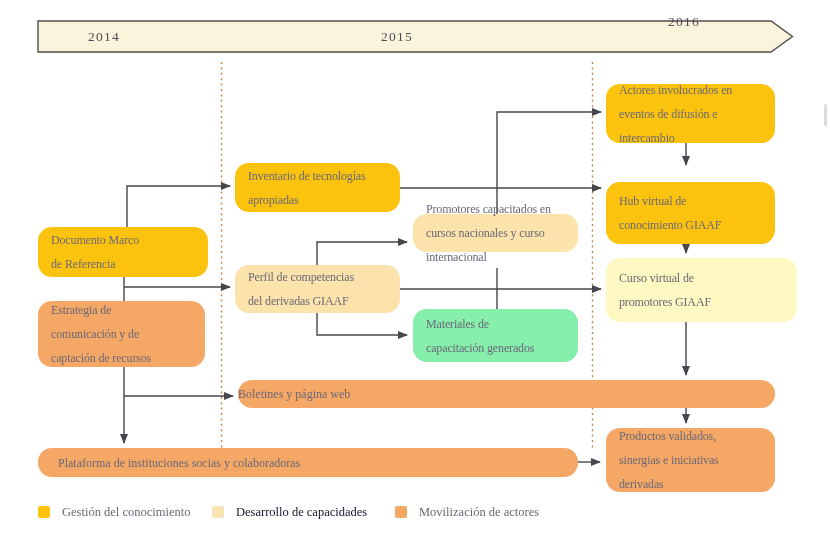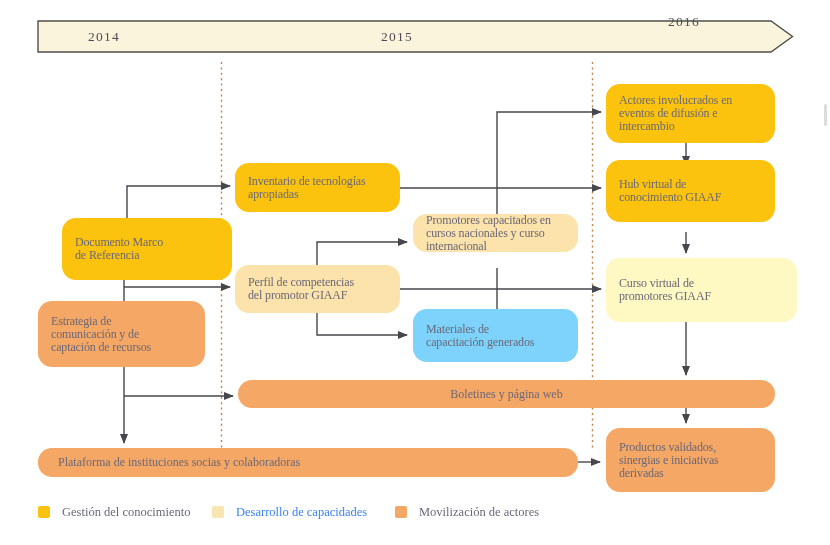--- a/index.html
+++ b/index.html
@@ -7,31 +7,31 @@
     position:relative;width:830px;height:545px;background:#ffffff;
     font-family:Liberation Serif, serif;overflow:hidden;
   }
   .layer{position:absolute;left:0;top:0;}
   .year{
     position:absolute;transform:translateX(-50%);
     font-size:13.5px;color:#4F4C55;letter-spacing:1.2px;
   }
   .node{
     position:absolute;border-radius:14px;display:flex;align-items:center;
-    color:#6B6878;font-size:12px;line-height:13px;letter-spacing:-0.15px;
+    color:#6B6878;font-size:12px;line-height:24px;letter-spacing:-0.15px;
     white-space:pre-line;padding:0 6px 0 13px;box-sizing:border-box;
   }
   .bar{white-space:nowrap;letter-spacing:0;}
-  .bar-center{justify-content:center;padding:0;}
+  .bar-center{justify-content:flex-start;padding:0;}
   .bar-left{padding-left:20px;}
   .legend-item{
     position:absolute;top:504px;display:flex;align-items:center;gap:12px;
     font-size:12.5px;color:#6B6878;height:16px;
   }
-  .legend-item.dark .legend-label{color:#3b82f6;}
+  .legend-item.dark .legend-label{color:#0f172a;}
   .swatch{width:12px;height:12px;border-radius:2px;flex:0 0 auto;}
   .edge-mark{
     position:absolute;left:824px;top:104px;width:3px;height:22px;
     background:#DCDCDC;border-radius:2px;
   }
 </style>
 </head>
 <body>
 
 <div class="canvas">
@@ -66,52 +66,52 @@
       <path d="M686,322 L686,375" marker-end="url(#ah)"></path>
       <path d="M686,408 L686,423" marker-end="url(#ah)"></path>
       <path d="M578,462 L600,462" marker-end="url(#ah)"></path>
     </g>
   </svg>
 
   <span class="year" style="left:104px;top:29px">2014</span>
   <span class="year" style="left:397px;top:29px">2015</span>
   <span class="year" style="left:684px;top:14px">2016</span>
 
-  <div class="node" style="left: 38px; top: 218px; width: 170px; height: 62px; background: rgb(251, 195, 13); margin-left: 24px;">
+  <div class="node" style="left: 38px; top: 227px; width: 170px; height: 50px; background: rgb(251, 195, 13);">
     <span>Documento Marco
 de Referencia</span>
   </div>
   <div class="node" style="left: 38px; top: 301px; width: 167px; height: 66px; background: rgb(245, 167, 101);">
     <span>Estrategia de
 comunicación y de
 captación de recursos</span>
   </div>
   <div class="node" style="left: 235px; top: 163px; width: 165px; height: 49px; background: rgb(251, 195, 13);">
     <span>Inventario de tecnologías
 apropiadas</span>
   </div>
   <div class="node" style="left: 235px; top: 265px; width: 165px; height: 48px; background: rgb(251, 227, 171);">
     <span>Perfil de competencias
-del promotor GIAAF</span>
+del derivadas GIAAF</span>
   </div>
   <div class="node" style="left: 413px; top: 214px; width: 165px; height: 38px; background: rgb(251, 227, 171);">
     <span>Promotores capacitados en
 cursos nacionales y curso
 internacional</span>
   </div>
-  <div class="node" style="left: 413px; top: 309px; width: 165px; height: 53px; background: #7dd3fc;">
+  <div class="node" style="left: 413px; top: 309px; width: 165px; height: 53px; background: #86efac;">
     <span>Materiales de
 capacitación generados</span>
   </div>
   <div class="node" style="left: 606px; top: 84px; width: 169px; height: 59px; background: rgb(251, 195, 13);">
     <span>Actores involucrados en
 eventos de difusión e
 intercambio</span>
   </div>
-  <div class="node" style="left: 606px; top: 160px; width: 169px; height: 62px; background: rgb(251, 195, 13);">
+  <div class="node" style="left: 606px; top: 182px; width: 169px; height: 62px; background: rgb(251, 195, 13);">
     <span>Hub virtual de
 conocimiento GIAAF</span>
   </div>
   <div class="node" style="left: 606px; top: 258px; width: 191px; height: 64px; background: #fef9c3;">
     <span>Curso virtual de
 promotores GIAAF</span>
   </div>
   <div class="node" style="left: 606px; top: 428px; width: 169px; height: 64px; background: rgb(245, 167, 101);">
     <span>Productos validados,
 sinergias e iniciativas

